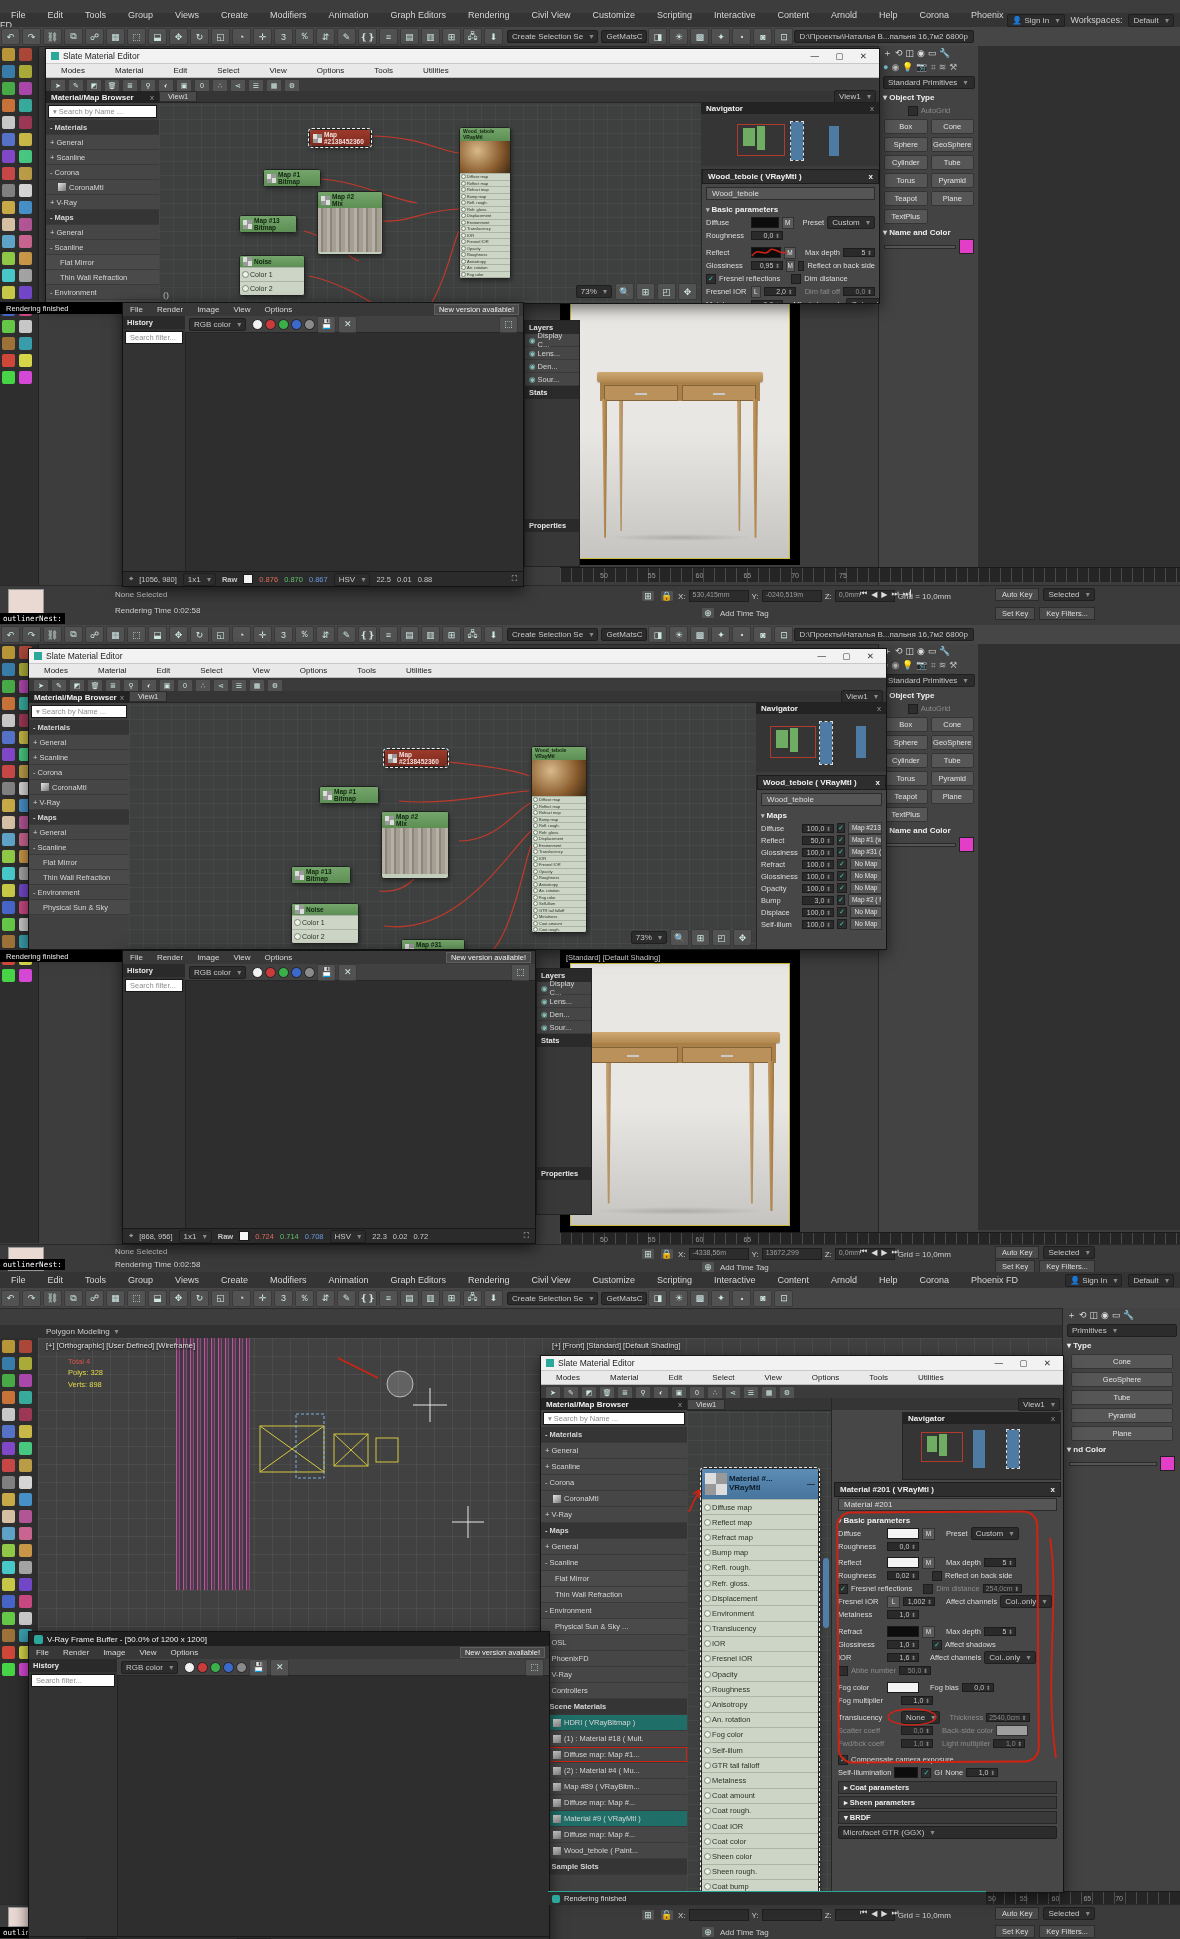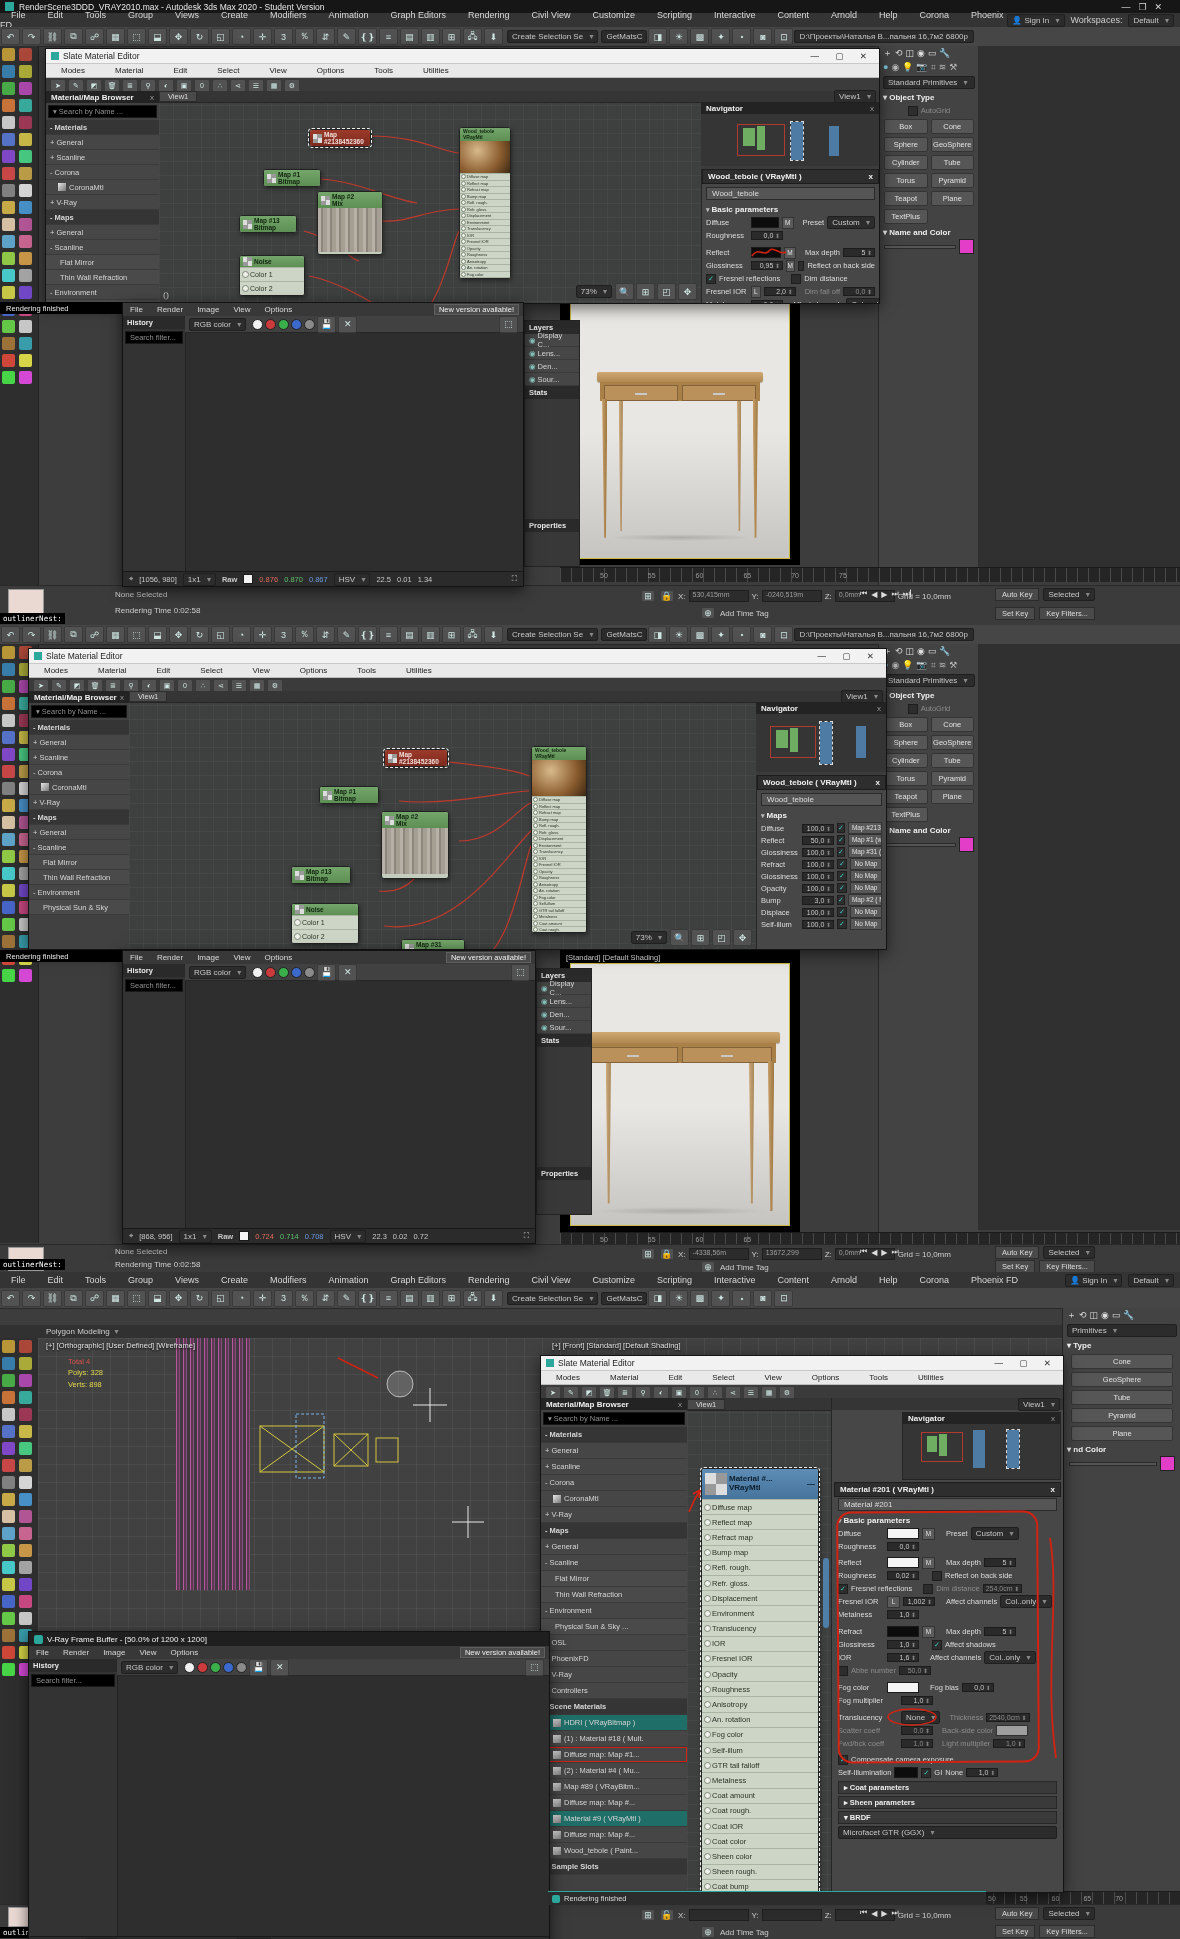--- a/index.html
+++ b/index.html
@@ -20,21 +20,21 @@
   
   .win{background:#3c3c3c;border:1px solid #141414;box-shadow:0 4px 14px rgba(0,0,0,.55);}
   .wtitle{background:#f2f2f2;color:#1d1d1d;font-size:8.5px;border-bottom:1px solid #c8c8c8;}
   .wmenus{background:#e9e9e9;color:#222;font-size:8px;border-bottom:1px solid #bdbdbd;}
   .wmenus .mi{padding:0 15px;}
   .metb{background:#3b3b3b;border-bottom:1px solid #262626;}
   .metb .tbi{width:14px;height:12px;font-size:7px;}
   .phdr{background:#232323;color:#efefef;font-weight:bold;font-size:8px;padding:0 5px;display:flex;align-items:center;justify-content:space-between;}
   .phdr .x{color:#9a9a9a;font-weight:normal;}
   .browser{background:#414141;border-right:1px solid #262626;}
-  .search{background:#000000;border:1px solid #181818;color:#8f8f8f;font-size:7.5px;padding:1px 4px;margin:2px;}
+  .search{background:#ffffff;border:1px solid #181818;color:#8f8f8f;font-size:7.5px;padding:1px 4px;margin:2px;}
   .trow{height:14px;display:flex;align-items:center;padding:0 4px;font-size:7.5px;color:#d6d6d6;border-bottom:1px solid #3a3a3a;background:#464646;}
   .trow.tk-hdr{background:#353535;font-weight:bold;}
   .trow.tk-sub{padding-left:14px;background:#4a4a4a;}
   .trow.tk-mat{padding-left:12px;}
   .trow.tk-mat:before{content:"";width:8px;height:8px;background:linear-gradient(135deg,#e8e8e8,#777);margin-right:3px;flex:0 0 auto;}
   .trow.sel{background:#1f6f68;}
   .trow.red{box-shadow:inset 0 0 0 1px #d32211;}
   .nview{background:#3e4040;background-image:linear-gradient(rgba(255,255,255,.035) 1px,transparent 1px),linear-gradient(90deg,rgba(255,255,255,.035) 1px,transparent 1px);background-size:14px 14px;}
   
   .node{position:absolute;border:1px solid #222;border-radius:3px;overflow:hidden;background:#c2cdbb;box-shadow:1px 2px 4px rgba(0,0,0,.4);}
@@ -109,25 +109,20 @@
   .ribbontab.on{background:#4d4d4d;color:#fff;border-bottom:2px solid #2ba79b;}
   .ann{position:absolute;pointer-events:none;z-index:40;}
   .viewportgrid{background:#414141;background-image:linear-gradient(rgba(255,255,255,.05) 1px,transparent 1px),linear-gradient(90deg,rgba(255,255,255,.05) 1px,transparent 1px);background-size:18px 18px;}
   .v1tab{background:#4a4a4a;border:1px solid #2c2c2c;color:#ddd;font-size:7.5px;padding:0 8px;}
 </style>
 </head>
 <body>
 
 <div class="stage">
 
-  <div class="abs titlebar flex" style="left:0;top:0;width:1180px;height:13px;">
-    <span style="width:9px;height:9px;background:#2ba79b;margin:0 5px;display:inline-block"></span>
-    <span>RenderScene3DDD_VRAY2010.max - Autodesk 3ds Max 2020 - Student Version</span>
-    <span class="winbtns" style="margin-left:auto;margin-right:10px"><span>—</span><span>❐</span><span>✕</span></span>
-  </div>
   <div class="abs menubar flex" style="left:0;top:13px;width:1180px;height:14px;">
     <span><span class="mi">File</span><span class="mi">Edit</span><span class="mi">Tools</span><span class="mi">Group</span><span class="mi">Views</span><span class="mi">Create</span><span class="mi">Modifiers</span><span class="mi">Animation</span><span class="mi">Graph Editors</span><span class="mi">Rendering</span><span class="mi">Civil View</span><span class="mi">Customize</span><span class="mi">Scripting</span><span class="mi">Interactive</span><span class="mi">Content</span><span class="mi">Arnold</span><span class="mi">Help</span><span class="mi">Corona</span><span class="mi">Phoenix FD</span></span>
     <span class="flex" style="margin-left:auto;margin-right:6px;gap:6px">
       <span class="dd">👤 <span>Sign In</span> <span class="car">▾</span></span>
       <span>Workspaces:</span>
       <span class="dd"><span>Default</span> <span class="car">▾</span></span>
     </span>
   </div>
   <div class="abs toolbar flex" style="left:0;top:27px;width:1180px;height:19px;">
     <span class="flex">
@@ -511,21 +506,21 @@
       <span>[1056, 980]</span>
       <span class="dd"><span>1x1</span> <span class="car">▾</span></span>
       <b>Raw</b>
       <span class="sw white" style="width:8px;height:8px"></span>
       <span class="rv">0.876</span>
         <span class="gv">0.870</span>
         <span class="bv">0.867</span>
       <span class="dd"><span>HSV</span> <span class="car">▾</span></span>
       <span>22.5</span>
         <span>0.01</span>
-        <span>1.34</span>
+        <span>0.88</span>
       <span style="margin-left:auto">⛶</span>
     </div>
   </div>
 
   <div class="abs" style="left:524px;top:320px;width:54px;height:245px;background:#383838;border:1px solid #242424;z-index:6">
     <div class="histhdr">Layers</div>
     <div>
         <div class="trow" style="height:12px">
           <span style="color:#8fd0c8;margin-right:2px">◉</span>
           <span>Display C...</span>

